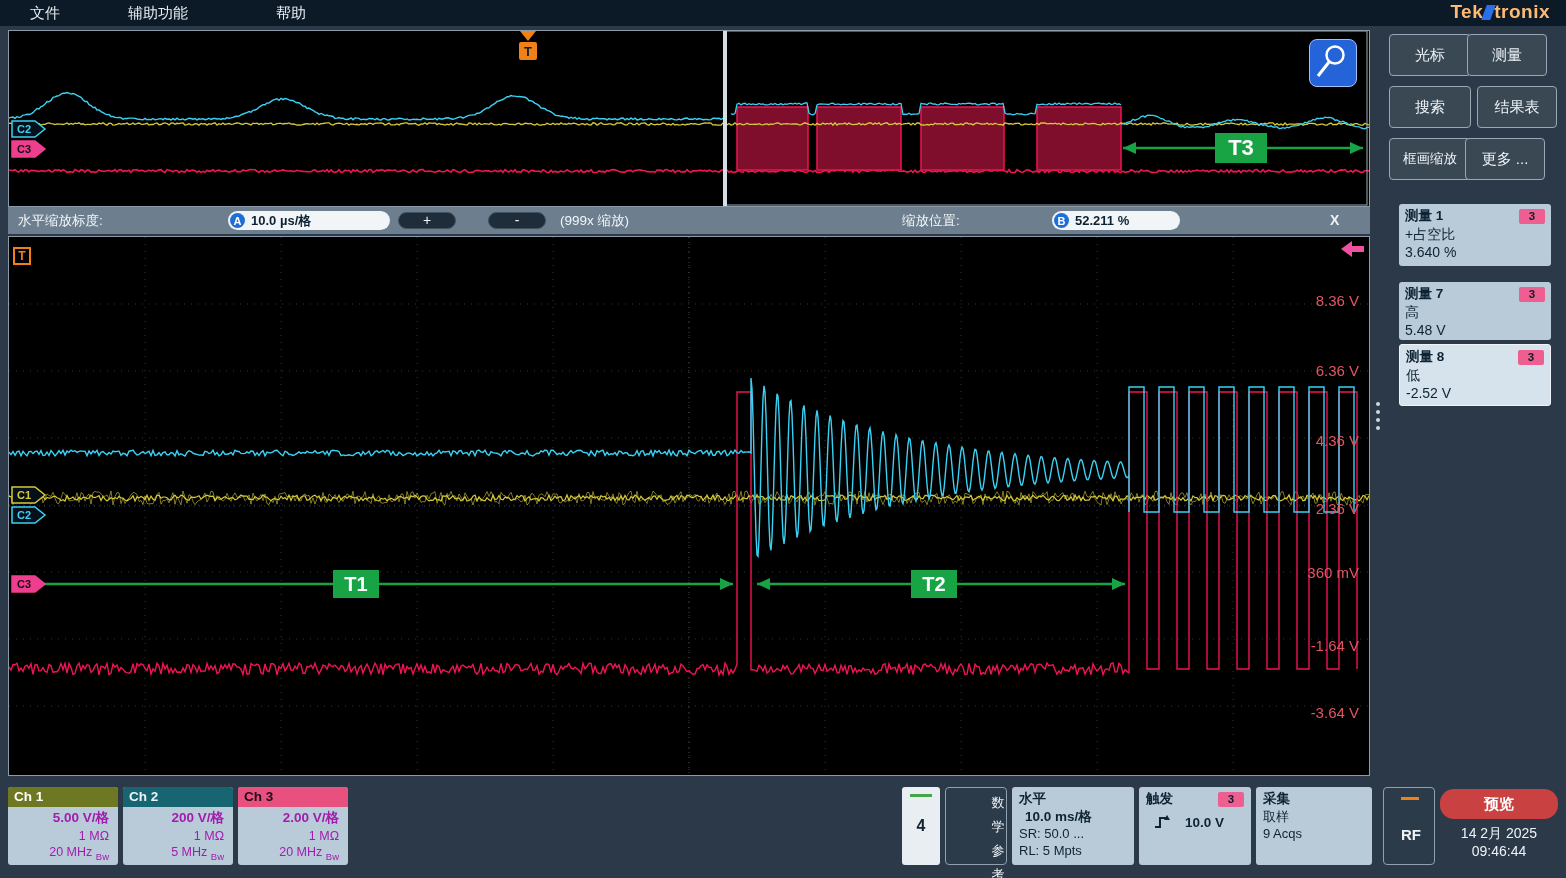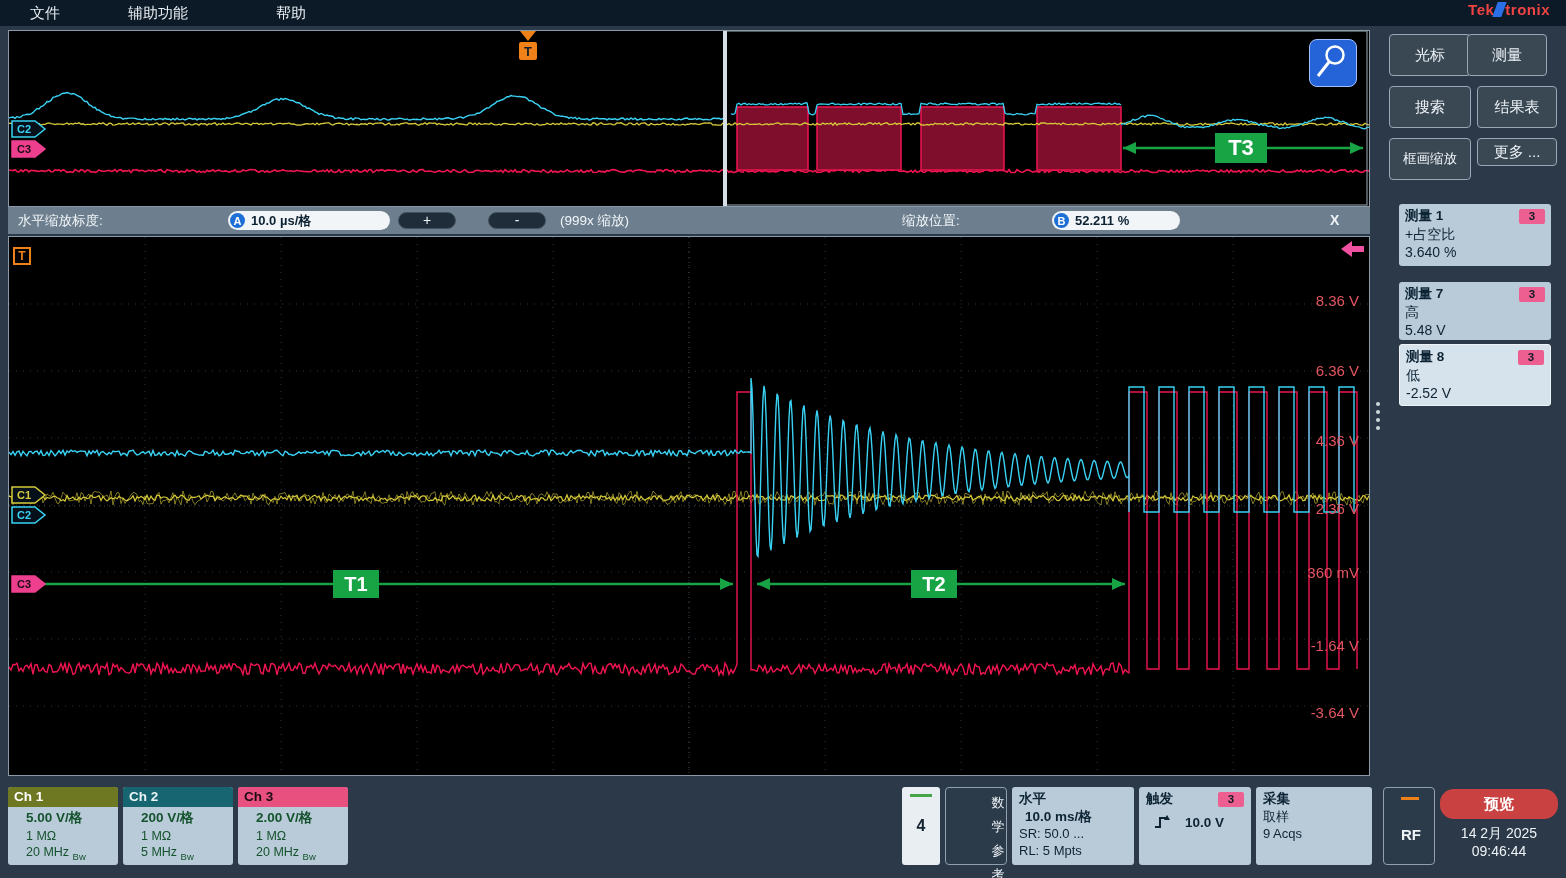--- a/index.html
+++ b/index.html
@@ -1,21 +1,21 @@
 <!DOCTYPE html>
 <html><head>
 <meta charset="utf-8">
 <style>
   html,body{margin:0;padding:0;background:#1a2430;}
   #root{position:relative;width:1566px;height:878px;background:#2b3948;overflow:hidden;
         font-family:"Liberation Sans","DejaVu Sans",sans-serif;}
   
   #menubar{position:absolute;left:0;top:0;width:1566px;height:26px;background:#0c1926;}
   .menu-item{position:absolute;top:4px;font-size:15px;color:#e6edf3;}
-  #logo{position:absolute;right:16px;top:1px;font-size:15px;font-weight:bold;color:#ef4444;letter-spacing:.5px;}
+  #logo{position:absolute;right:16px;top:1px;font-size:19px;font-weight:bold;color:#fdba74;letter-spacing:.5px;}
   .logo-slash{display:inline-block;width:9px;height:15px;background:#2a6fe8;transform:skewX(-20deg);margin:0 1px;vertical-align:-2px;}
   
   #overview{position:absolute;left:8px;top:30px;width:1362px;height:177px;background:#000;border:1px solid #8b9aa8;box-sizing:border-box;}
   #ov-svg{position:absolute;left:0;top:0;}
   
   #zoombar{position:absolute;left:8px;top:207px;width:1362px;height:27px;background:#6d7f8e;}
   .zb-label{position:absolute;top:5px;font-size:13.5px;color:#f2f6f9;}
   .pill{position:absolute;top:4px;height:19px;background:#f2f5f7;border-radius:10px;display:flex;align-items:center;padding:0 10px 0 2px;box-sizing:border-box;}
   .pill .circ{width:15px;height:15px;border-radius:50%;background:#1d6fd6;color:#fff;font-size:11px;font-weight:bold;display:flex;align-items:center;justify-content:center;margin-right:6px;}
   .pill .val{font-size:13px;font-weight:bold;color:#0c2233;white-space:nowrap;}
@@ -38,21 +38,21 @@
   .badge-m.sel{background:#d6e2ec;border:1px solid #eef3f7;}
   .badge-m .hd{font-size:13.5px;font-weight:bold;display:flex;justify-content:space-between;align-items:center;}
   .src3{background:#ee5f91;color:#131c26;font-size:11.5px;font-weight:bold;width:26px;height:15px;border-radius:2px;display:flex;align-items:center;justify-content:center;}
   .m-row{font-size:14px;line-height:18px;}
   #scroll-dots{position:absolute;left:1374px;top:398px;width:8px;z-index:5;}
   #scroll-dots i{display:block;width:4px;height:4px;border-radius:50%;background:#cfd8e0;margin:4px 2px;}
   
   #footer{position:absolute;left:0;top:784px;width:1566px;height:94px;}
   .chbadge{position:absolute;top:3px;width:110px;height:78px;background:#b9cad8;border-radius:3px;overflow:hidden;box-sizing:border-box;}
   .ch-head{height:20px;font-size:13.5px;font-weight:bold;padding:2px 0 0 6px;box-sizing:border-box;}
-  .ch-body{padding:2px 18px;color:#14532d;}
+  .ch-body{padding:2px 9px;color:#a21caf;text-align:right;}
   .ch-scale{font-size:13.5px;font-weight:bold;}
   .ch-line{font-size:12.5px;margin-top:2px;}
   .bw{font-size:9.5px;vertical-align:sub;}
   .fbadge{position:absolute;top:3px;height:78px;background:#b9cad8;border-radius:3px;padding:3px 7px;box-sizing:border-box;color:#0d2435;}
   .fbadge .hd{font-size:13.5px;font-weight:bold;display:flex;justify-content:space-between;align-items:center;}
   .f-row{font-size:13px;line-height:17px;}
   .f-row.b{font-weight:bold;font-size:13.5px;margin-left:6px;}
   .dkbtn{position:absolute;top:3px;height:78px;background:#2c3b49;border:1px solid #90a0b0;border-radius:4px;box-sizing:border-box;color:#eef3f7;padding-left:44px;}
   #ch4box{position:absolute;left:902px;top:3px;width:38px;height:78px;background:#e9eef3;border-radius:3px;box-sizing:border-box;}
   #ch4box .dash{position:absolute;left:8px;top:7px;width:22px;height:3px;background:#46a546;}
@@ -200,21 +200,21 @@
       <i></i>
       <i></i>
     </div>
 
   <div id="sidebar">
     <div class="btn" style="left:6px;top:4px;width:82px;height:42px">光标</div>
     <div class="btn" style="left:84px;top:4px;width:80px;height:42px">测量</div>
     <div class="btn" style="left:6px;top:56px;width:82px;height:42px">搜索</div>
     <div class="btn" style="left:94px;top:56px;width:80px;height:42px;padding:0 16px">结果表</div>
     <div class="btn" style="left:6px;top:108px;width:82px;height:42px;font-size:13.5px">框画缩放</div>
-    <div class="btn" style="left:94px;top:108px;width:80px;height:28px">更多 ...</div>
+    <div class="btn" style="left:82px;top:108px;width:80px;height:42px">更多 ...</div>
 
     <div class="badge-m" style="top:174px;height:62px">
       <div class="hd">
           <span>测量 1</span>
           <span class="src3">3</span>
         </div>
       <div class="m-row">+占空比</div>
       <div class="m-row">3.640 %</div>
     </div>
     <div class="badge-m" style="top:252px;height:58px">

